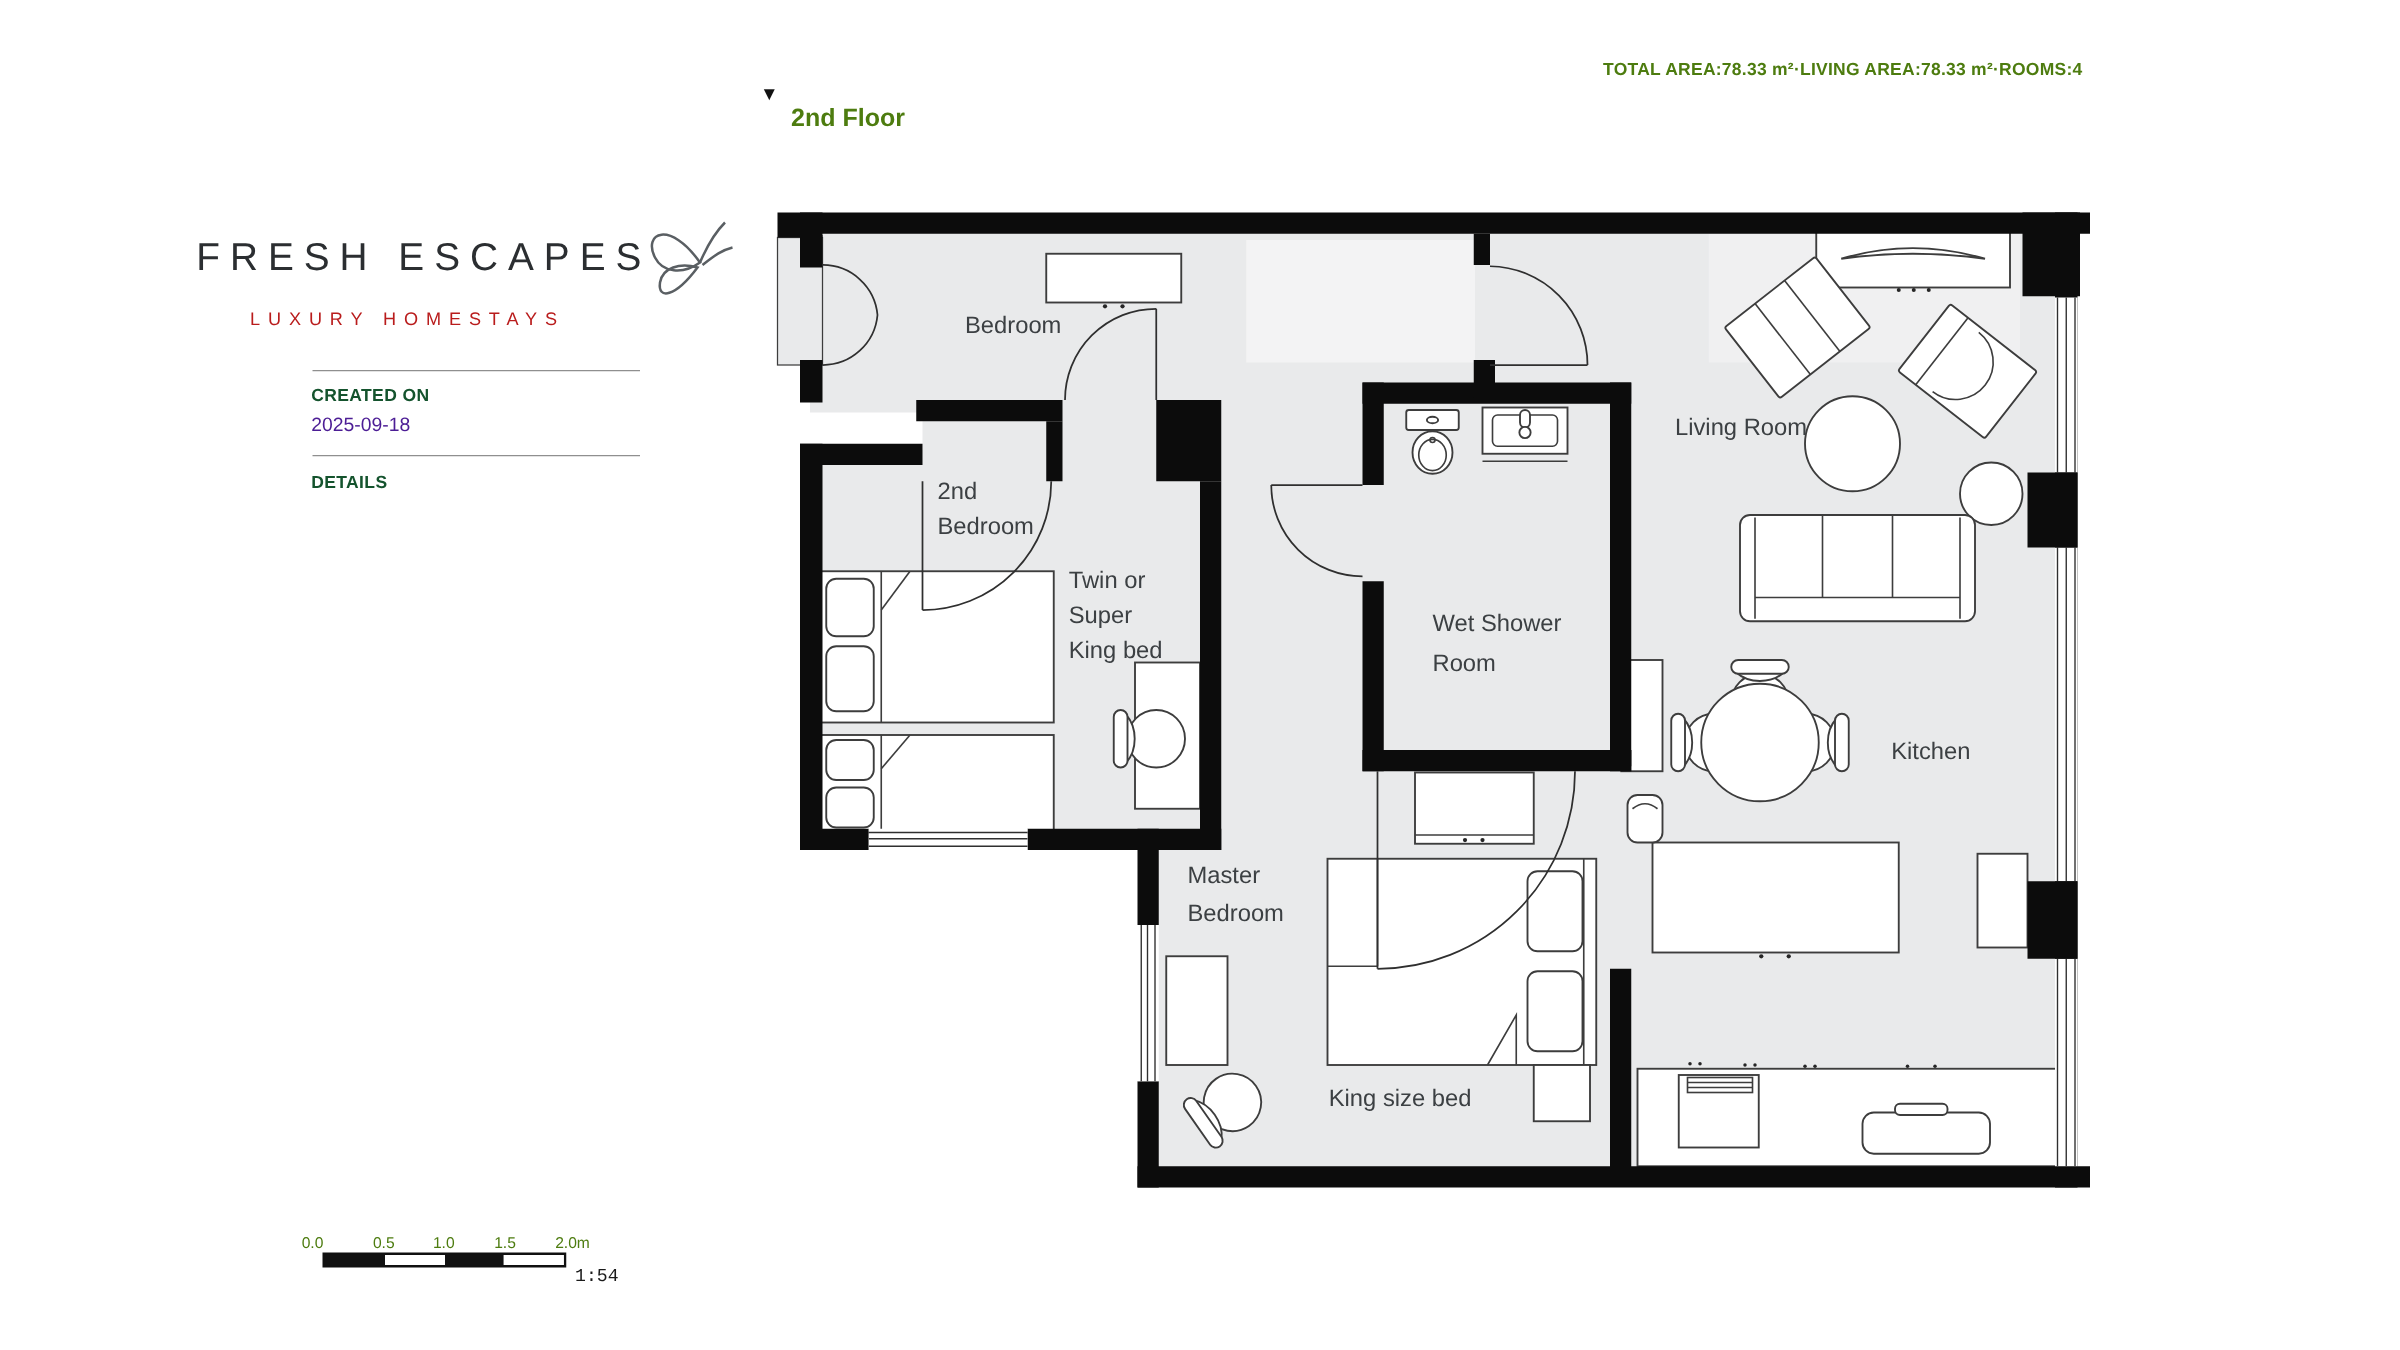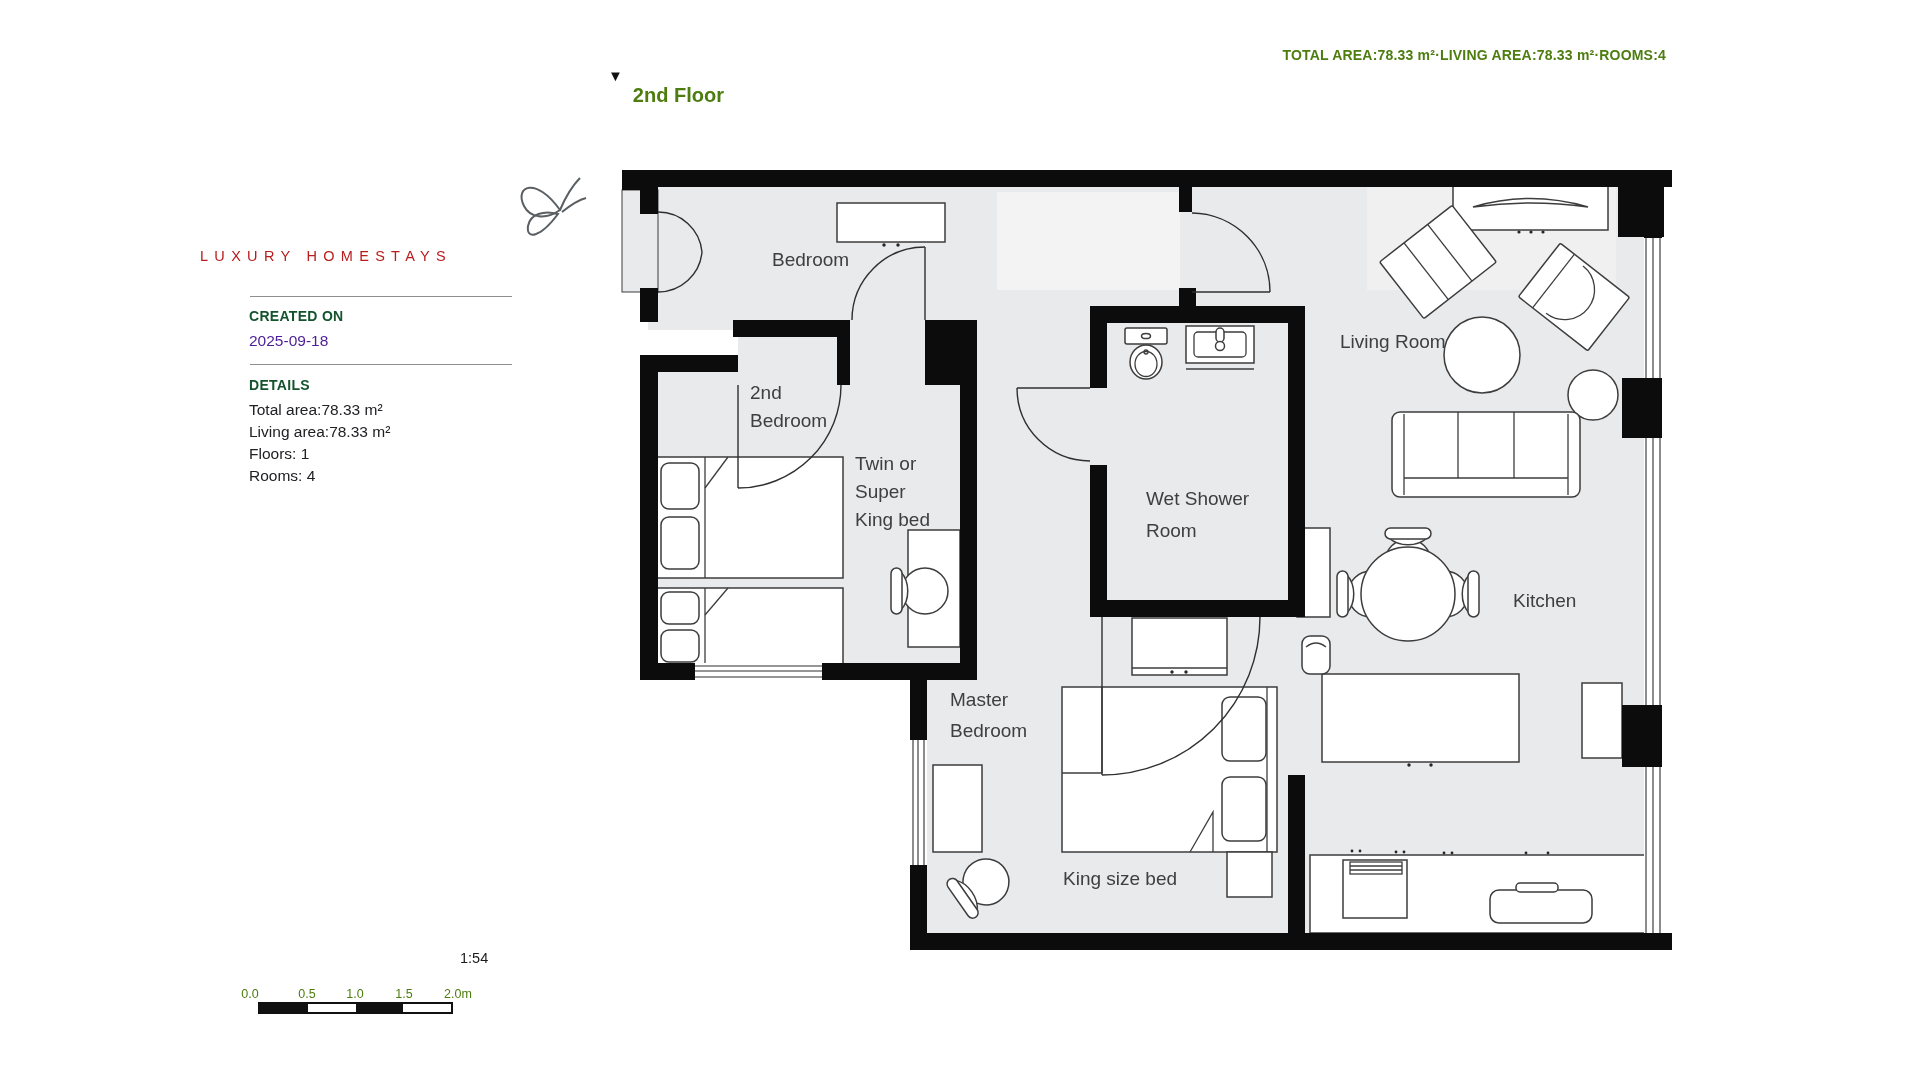--- a/index.html
+++ b/index.html
@@ -17,21 +17,21 @@
   .butterfly{left:516px;top:168px;}
   .hr{height:0;border-top:1px solid #8f8f8f;width:262px;left:250px;}
   .meta-label{left:249px;font-size:14px;font-weight:bold;color:#14532d;letter-spacing:.3px;}
   .meta-value{left:249px;font-size:15.5px;color:#4c1d95;}
   .details-list{left:249px;top:399px;font-size:15.5px;line-height:22px;color:#202124;}
   .disclaimer{left:252px;top:893px;width:256px;font-size:11.5px;line-height:13px;color:#3c4043;font-weight:500;}
   
   .sb-label{top:987px;font-size:12.5px;color:#4d7c0f;transform:translateX(-50%);}
   .scalebar{left:258px;top:1002px;width:195px;height:12px;border:2px solid #101010;display:flex;box-sizing:border-box;}
   .scalebar .cell{flex:1;height:100%;}
-  .sb-ratio{left:460px;top:950px;font-size:14.5px;color:#1b1b1b;}
+  .sb-ratio{left:460px;top:1014px;font-size:14.5px;color:#1b1b1b;font-family:Liberation Mono, monospace;}
   
   svg.plan{position:absolute;left:0;top:0;}
   .wall{fill:#0c0c0c;stroke:none;}
   .furn{fill:#ffffff;stroke:#3d3d3d;stroke-width:1.5;}
   .thin{fill:none;stroke:#3d3d3d;stroke-width:1.3;}
   .door{fill:none;stroke:#2f2f2f;stroke-width:1.4;}
   .winline{stroke:#2f2f2f;stroke-width:1.1;fill:none;}
   .winbg{fill:#ffffff;stroke:none;}
   .dot{fill:#262626;stroke:none;}
   .lbl{font-family:"Liberation Sans",sans-serif;font-size:19px;fill:#3c4043;}
@@ -41,41 +41,36 @@
 
 <div class="page">
 
   <div class="abs floor-header">
     <span class="floor-tri">▼</span>
     <span class="floor-name">2nd Floor</span>
   </div>
 
   <div class="abs summary">TOTAL AREA:78.33 m²·LIVING AREA:78.33 m²·ROOMS:4</div>
 
+  <div class="abs brand-name">FRESH ESCAPES</div>
   <div class="abs brand-tag">LUXURY HOMESTAYS</div>
   <svg class="abs butterfly" width="78" height="90" viewBox="0 0 78 90">
     <g fill="none" stroke="#5a5f63" stroke-width="2">
       <path d="M44,42 C20,8 -2,18 8,38 C14,50 30,52 44,42 Z"></path>
       <path d="M42,46 C24,70 10,72 12,58 C14,46 28,42 42,46 Z"></path>
       <path d="M44,42 C50,28 56,18 64,10"></path>
       <path d="M46,44 C56,36 62,32 70,30"></path>
     </g>
   </svg>
 
   <div class="abs hr" style="top:296px"></div>
   <div class="abs meta-label" style="top:308px">CREATED ON</div>
   <div class="abs meta-value" style="top:332px">2025-09-18</div>
   <div class="abs hr" style="top:364px"></div>
   <div class="abs meta-label" style="top:377px">DETAILS</div>
-  <div class="abs details-list">
-    <div>Total area:78.33 m²</div>
-    <div>Living area:78.33 m²</div>
-    <div>Floors: 1</div>
-    <div>Rooms: 4</div>
-  </div>
 
 
   <span class="abs sb-label" style="left:250px">0.0</span>
   <span class="abs sb-label" style="left:307px">0.5</span>
   <span class="abs sb-label" style="left:355px">1.0</span>
   <span class="abs sb-label" style="left:404px">1.5</span>
   <span class="abs sb-label" style="left:458px">2.0m</span>
   <div class="abs scalebar">
     <div class="cell" style="background:#111111"></div>
     <div class="cell" style="background:#ffffff"></div>

